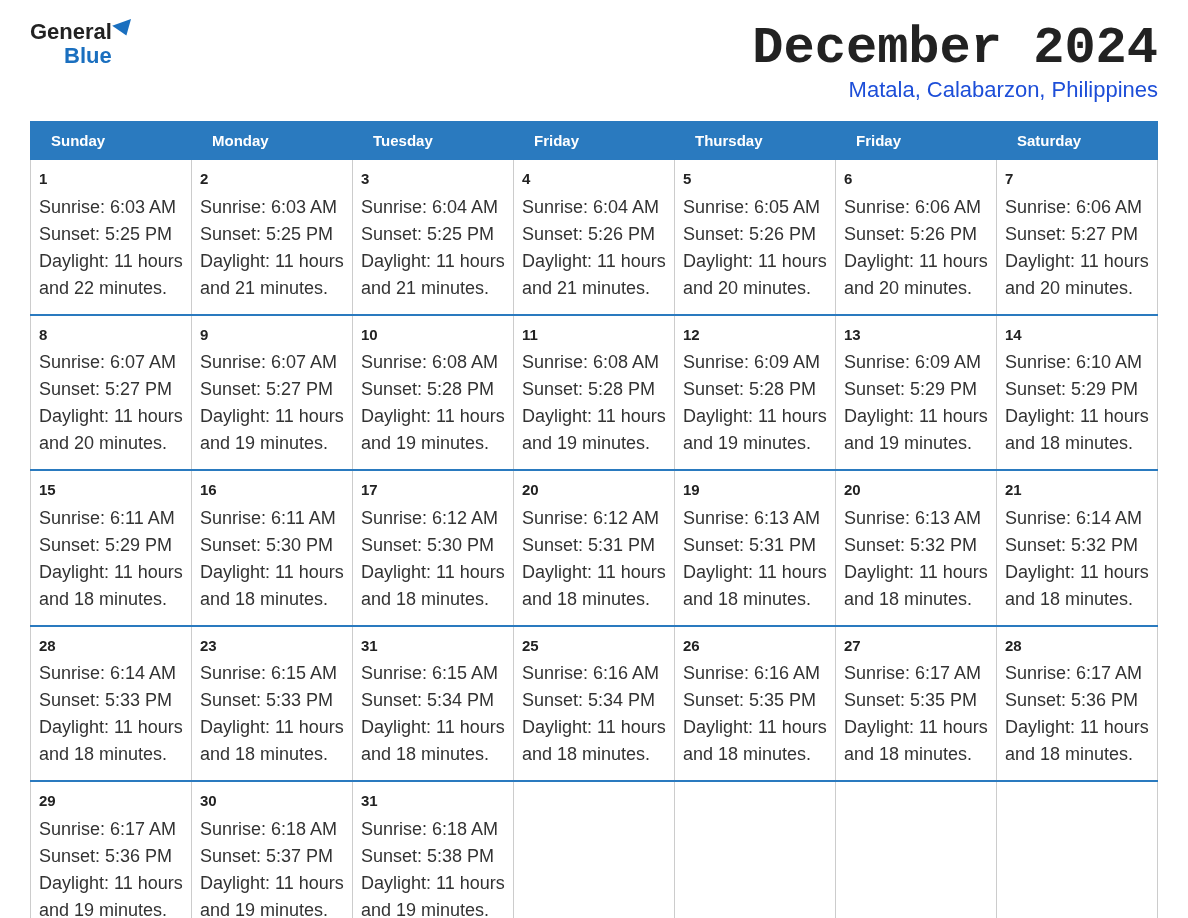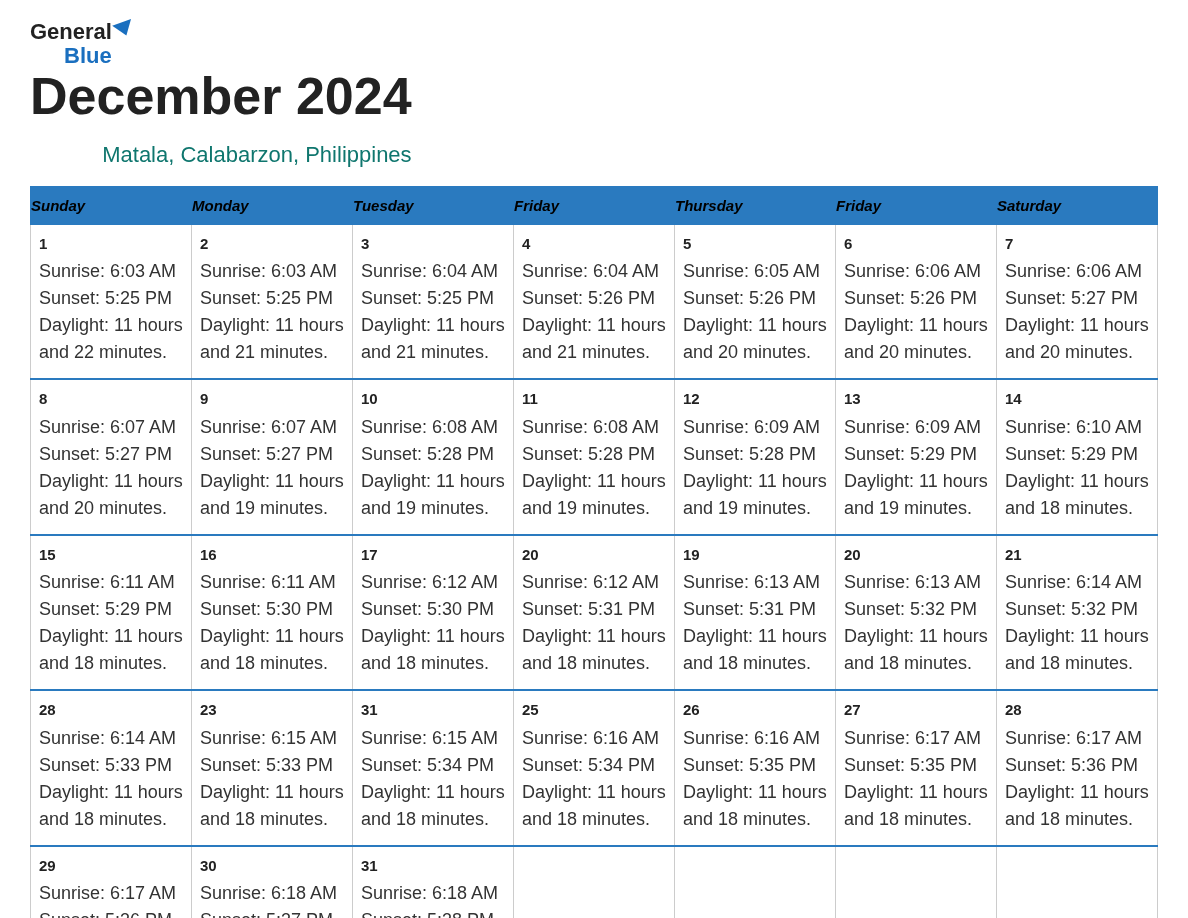--- a/index.html
+++ b/index.html
@@ -7,21 +7,20 @@
       font-family: Arial, Helvetica, sans-serif;
       background: #fff;
       padding: 20px 30px;
       color: #222;
     }
     .header {
       display: flex;
       justify-content: space-between;
       align-items: flex-start;
       margin-bottom: 18px;
-      flex-direction: column;
     }
     .logo {
       display: flex;
       flex-direction: column;
       align-items: flex-start;
     }
     .logo-text {
       font-size: 22px;
       font-weight: bold;
       color: #222;
@@ -41,40 +40,40 @@
       top: -3px;
     }
     .title-block {
       text-align: right;
     }
     .month-title {
       font-size: 52px;
       font-weight: bold;
       color: #222;
       line-height: 1.1;
+      font-family: Liberation Mono, monospace;
     }
     .location-title {
       font-size: 22px;
-      color: #0f766e;
-      margin-top: 16px;
+      color: #1d4ed8;
+      margin-top: 0;
     }
     table {
       width: 100%;
       border-collapse: collapse;
       table-layout: fixed;
     }
     thead tr th {
       background-color: #2a7abf;
-      color: #000000;
+      color: #ffffff;
       font-size: 15px;
       font-weight: bold;
-      padding: 10px 0;
+      padding: 10px 20px;
       text-align: left;
       border: 1px solid #2a7abf;
-      font-style: italic;
     }
     tbody tr td {
       vertical-align: top;
       padding: 8px 8px 12px 8px;
       border: 1px solid #ccc;
       font-size: 12.5px;
       line-height: 1.5;
       min-height: 80px;
       background: #fff;
     }

